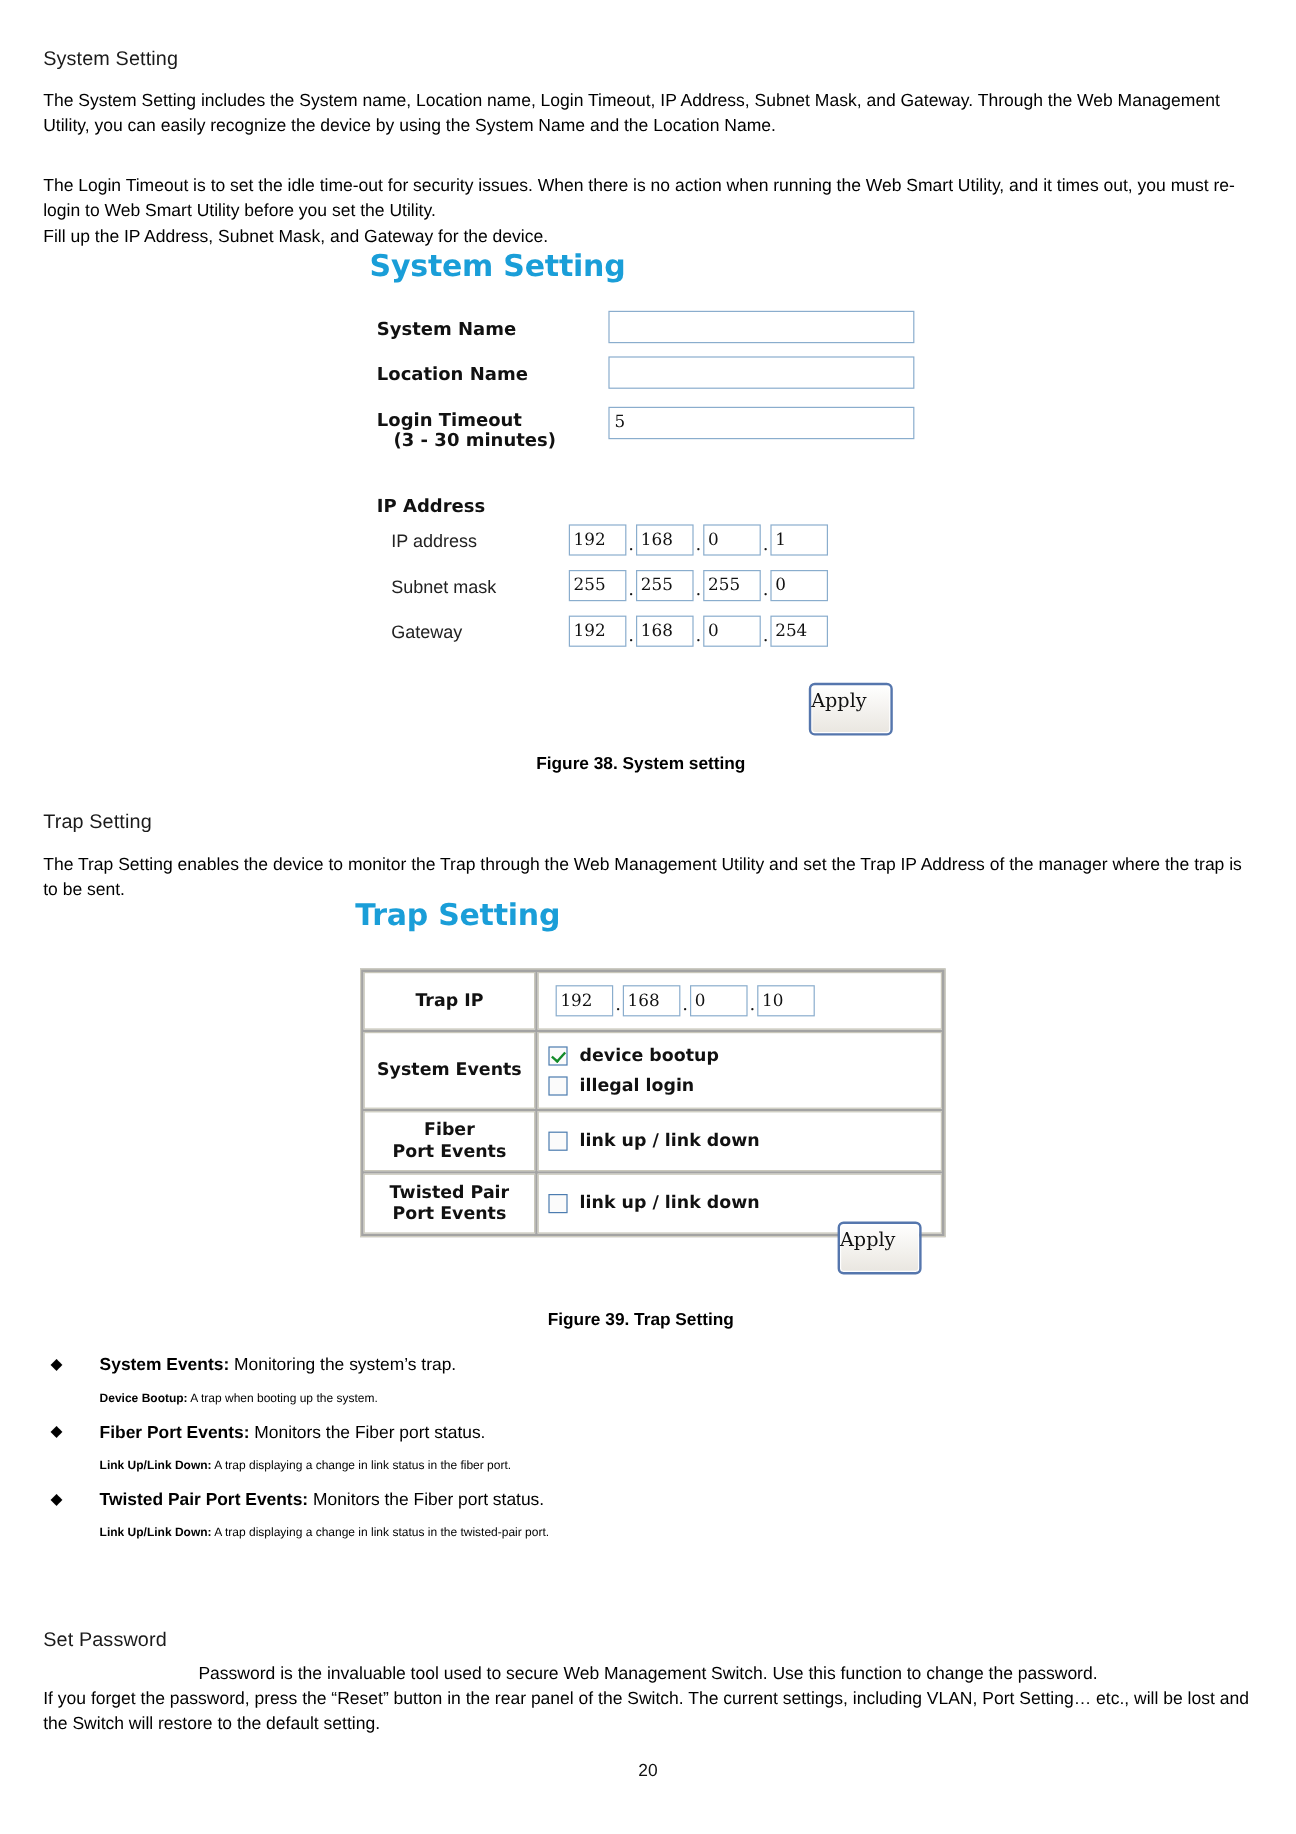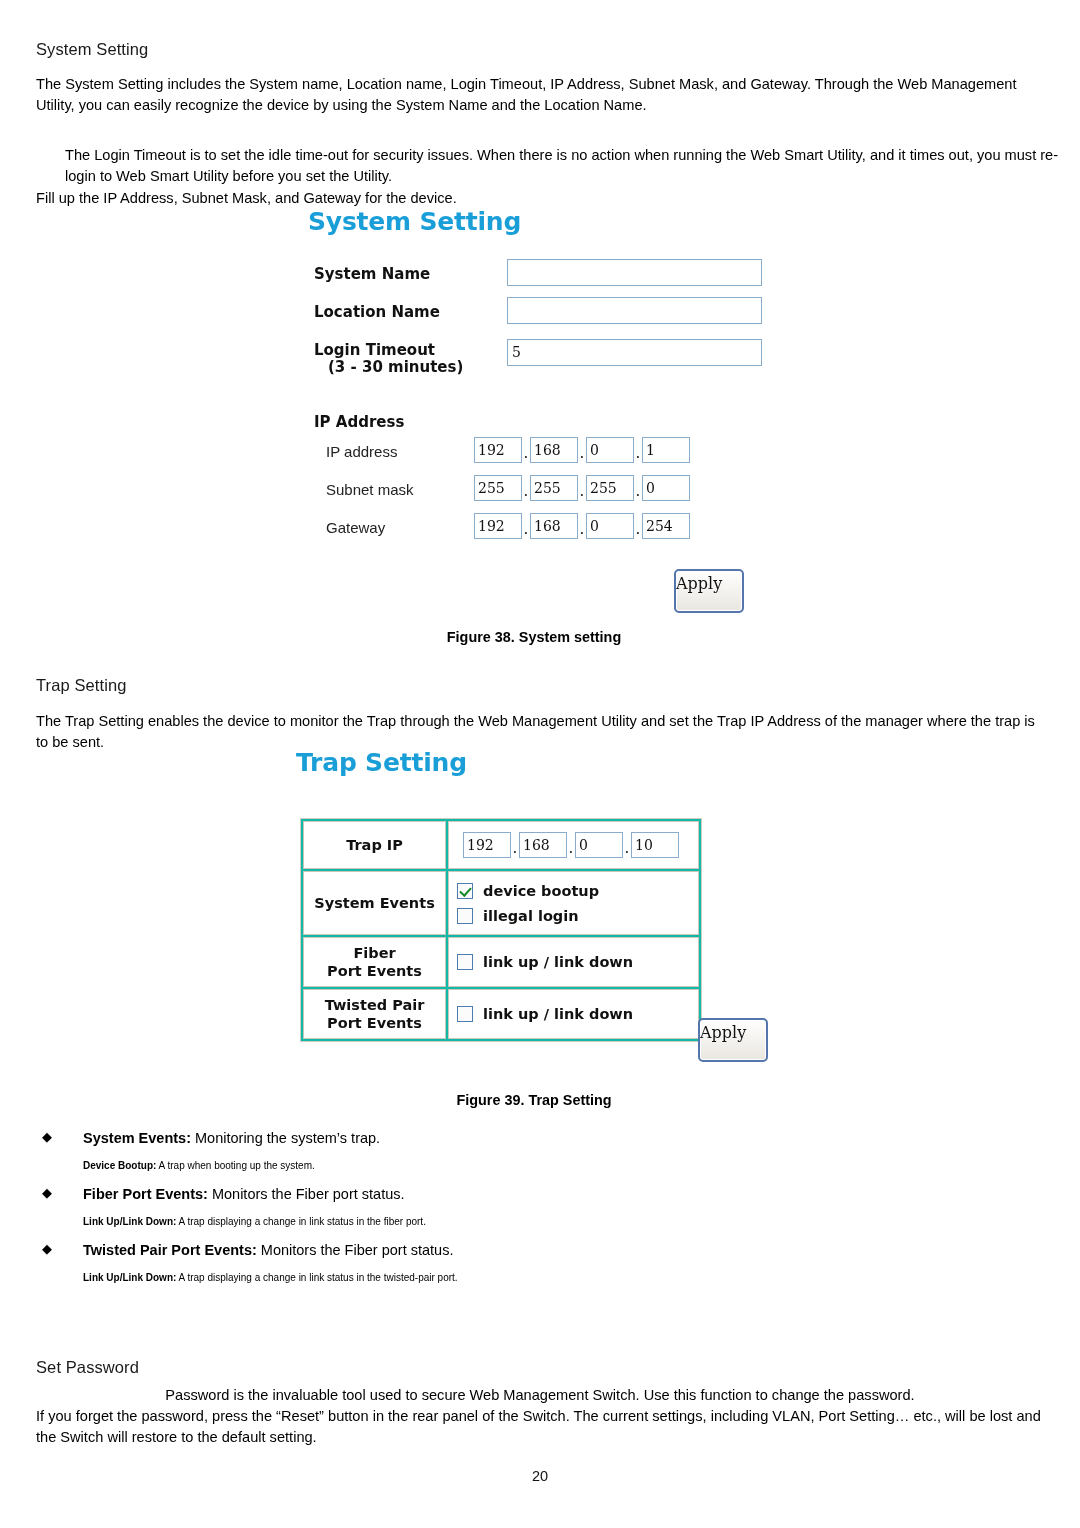--- a/index.html
+++ b/index.html
@@ -210,26 +210,26 @@
   }
   #system-apply { left: 374px; top: 362px; }
 
   
   #trap-setting-panel { left: 288px; top: 748px; width: 500px; height: 330px; }
   #trap-setting-panel .shot-title { position:absolute; left: 8px; top: 2px; }
 
   .trap-table {
     position: absolute;
     left: 12px;
-    top: 70px;
-    width: 402px;
+    top: 59px;
+    width: 488px;
     border: 1px solid #cfcdc0;
     border-collapse: separate;
     border-spacing: 2px;
-    background: #14b8a6;
+    background: #a3a3a3;
     box-sizing: border-box;
   }
   .trap-table td {
     border: 1px solid #c9c7ba;
     background: #ffffff;
     padding: 0;
     vertical-align: middle;
   }
   .tcell-label {
     width: 137px;
@@ -284,21 +284,21 @@
 </style>
 </head>
 <body>
 
 <div class="page">
 
   <div class="doc-heading" style="top:40px;">System Setting</div>
 
   <div class="doc-para" style="top:74px;">The System Setting includes the System name, Location name, Login Timeout, IP Address, Subnet Mask, and Gateway. Through the Web Management Utility, you can easily recognize the device by using the System Name and the Location Name.</div>
 
-  <div class="doc-para" style="top:145px;margin-left:29px;">The Login Timeout is to set the idle time-out for security issues. When there is no action when running the Web Smart Utility, and it times out, you must re-login to Web Smart Utility before you set the Utility.</div>
+  <div class="doc-para" style="top:145px;">The Login Timeout is to set the idle time-out for security issues. When there is no action when running the Web Smart Utility, and it times out, you must re-login to Web Smart Utility before you set the Utility.</div>
 
   <div class="doc-para" style="top:188px;">Fill up the IP Address, Subnet Mask, and Gateway for the device.</div>
 
   <div class="shot" id="system-setting-panel">
 
     <div class="shot-title">System Setting</div>
 
     <div class="form-rows">
 
       <div class="frow">

